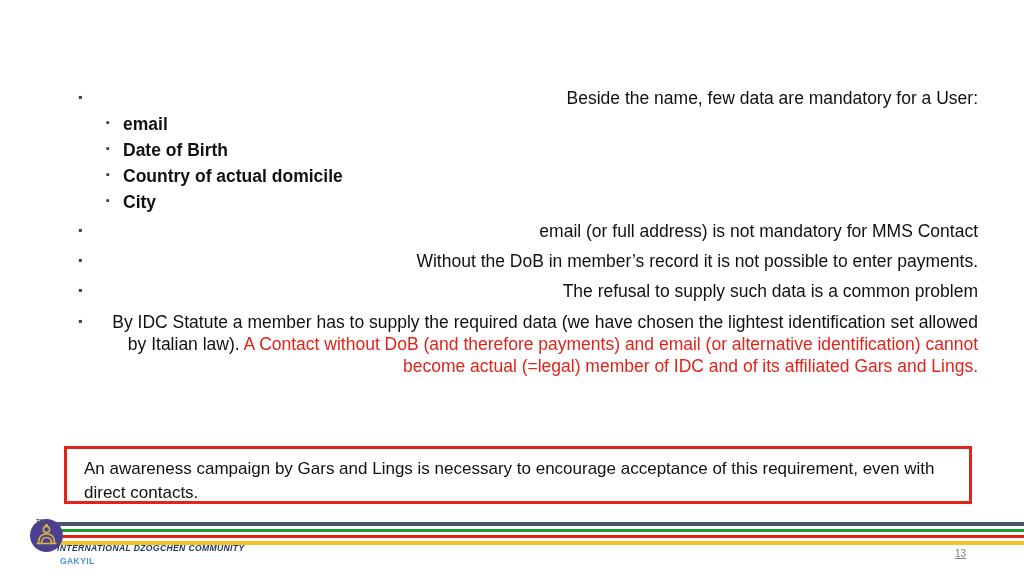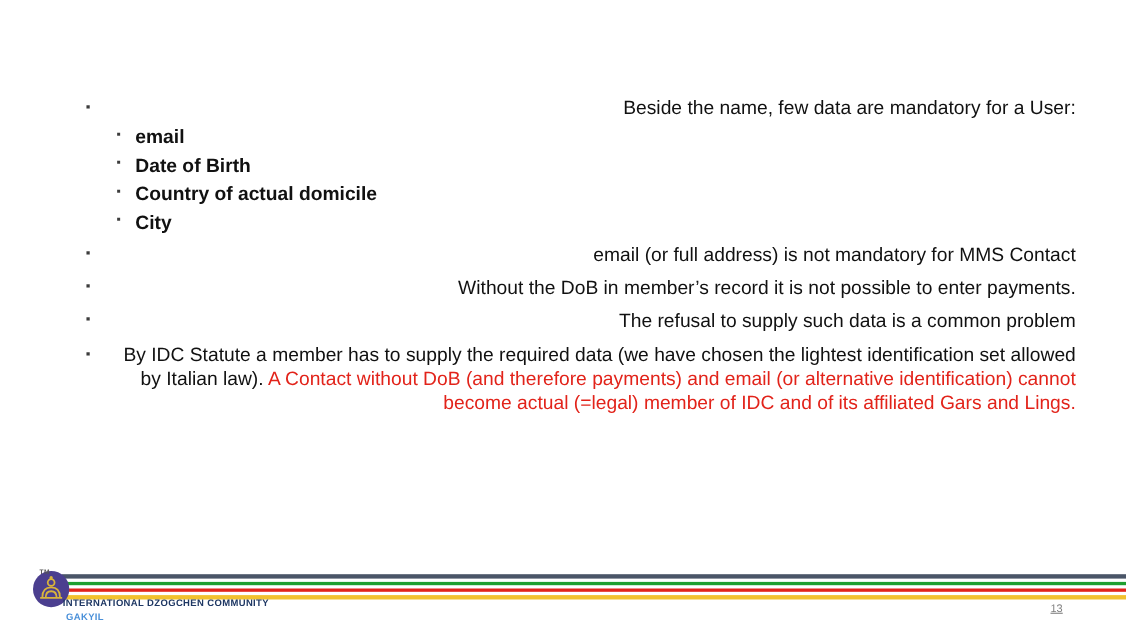--- a/index.html
+++ b/index.html
@@ -160,20 +160,21 @@
   }
 
   .footer-org {
     position: absolute;
     left: 57px;
     top: 543px;
     font-size: 8.6px;
     font-weight: bold;
     letter-spacing: 0.35px;
     color: #1f3864;
+    font-style: italic;
   }
   .footer-sub {
     position: absolute;
     left: 60px;
     top: 556px;
     font-size: 8.6px;
     font-weight: bold;
     letter-spacing: 0.35px;
     color: #4a90d9;
   }
@@ -233,20 +234,23 @@
       <span class="bullet-text">The refusal to supply such data is a common problem</span>
     </div>
 
     <div class="bullet-row para-block">
       <span class="bullet-mark">▪</span>
       <span class="bullet-text"><span>By IDC Statute a member has to supply the required data (we have chosen the lightest identification set allowed by Italian law).</span><span class="red-text"> A Contact without DoB (and therefore payments) and email (or alternative identification) cannot become actual (=legal) member of IDC and of its affiliated Gars and Lings.</span></span>
     </div>
 
   </div>
 
+  <div class="callout">
+    <div class="callout-text">An awareness campaign by Gars and Lings is necessary to encourage acceptance of this requirement, even with direct contacts.</div>
+  </div>
 
   <div class="footer">
     <div class="footer-stripes">
       <div class="stripe s1"></div>
       <div class="stripe s2"></div>
       <div class="stripe s3"></div>
       <div class="stripe s4"></div>
     </div>
   </div>
 

